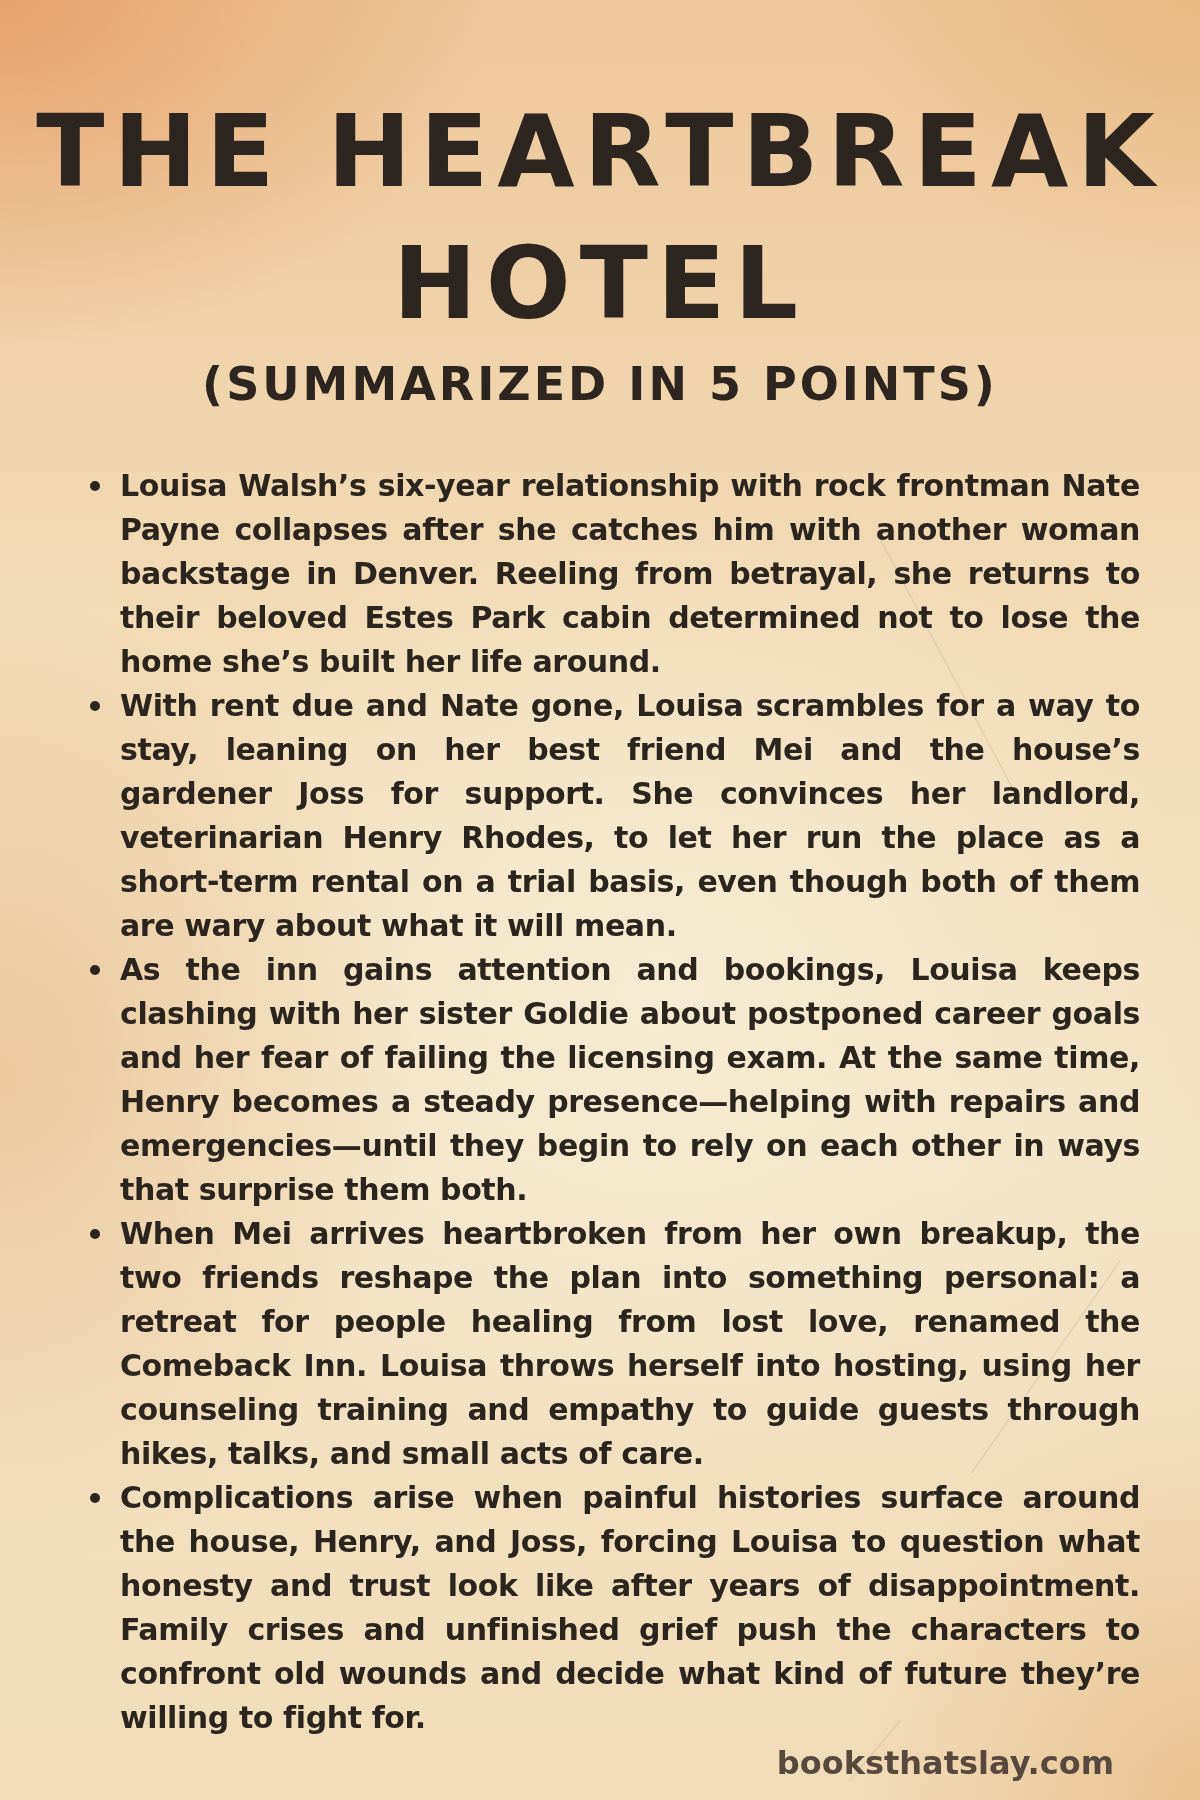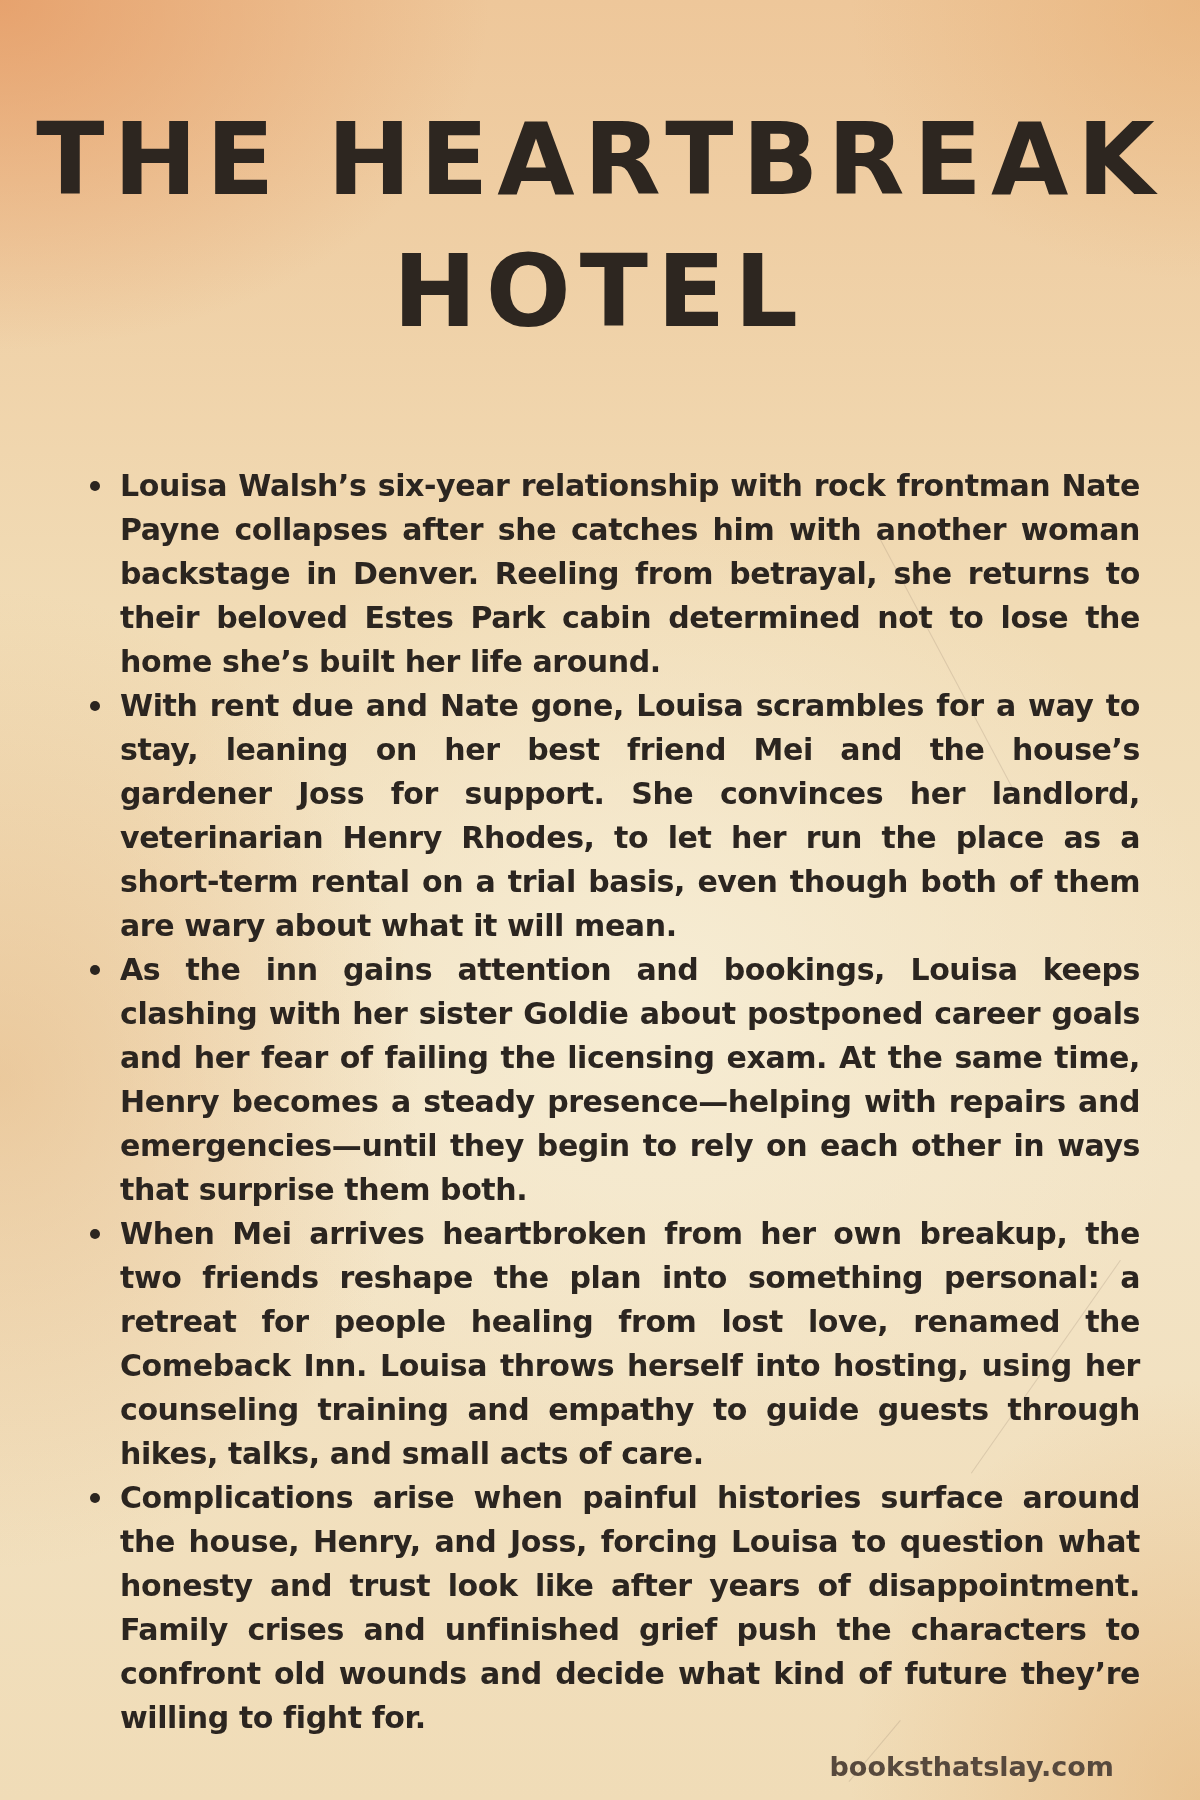--- a/index.html
+++ b/index.html
@@ -27,21 +27,21 @@
       left: 0; right: 0;
       top: 78px;
       text-align: center;
       font-family: "DejaVu Sans", sans-serif;
       font-weight: bold;
       font-size: 100px;
       line-height: 132px;
       letter-spacing: 9px;
       color: #2d2620;
       text-transform: uppercase;
-      margin: 16px;
+      margin: 8px;
     }
     .subtitle {
       position: absolute;
       left: 0; right: 0;
       top: 356px;
       text-align: center;
       font-family: "DejaVu Sans", sans-serif;
       font-weight: bold;
       font-size: 46px;
       line-height: 56px;
@@ -77,41 +77,42 @@
       height: 10px;
       border-radius: 50%;
       background: #2b2520;
     }
     .footer {
       position: absolute;
       right: 86px;
       bottom: 18px;
       font-family: "DejaVu Sans", sans-serif;
       font-weight: bold;
-      font-size: 27px;
+      font-size: 32px;
       color: #57493d;
       text-decoration: none;
       margin-left: 8px;
     }
     .crease {
       position: absolute;
       border-left: 1px solid rgba(150,130,110,0.25);
       transform-origin: top left;
       pointer-events: none;
     }
   </style>
 </head>
 <body>
 
 <div class="page">
   <div class="crease" style="left:880px; top:540px; height:300px; transform: rotate(-28deg);"></div>
   <div class="crease" style="left:1120px; top:1260px; height:260px; transform: rotate(35deg);"></div>
   <div class="crease" style="left:900px; top:1720px; height:80px; transform: rotate(40deg);"></div>
 
   <h1 class="title">THE HEARTBREAK HOTEL</h1>
+  <h2 class="subtitle">(SUMMARIZED IN 5 POINTS)</h2>
 
   <ul class="points">
     <li class="point">
       <span class="bullet"></span>
       <span>Louisa Walsh’s six-year relationship with rock frontman Nate Payne collapses after she catches him with another woman backstage in Denver. Reeling from betrayal, she returns to their beloved Estes Park cabin determined not to lose the home she’s built her life around.</span>
     </li>
     <li class="point">
       <span class="bullet"></span>
       <span>With rent due and Nate gone, Louisa scrambles for a way to stay, leaning on her best friend Mei and the house’s gardener Joss for support. She convinces her landlord, veterinarian Henry Rhodes, to let her run the place as a short-term rental on a trial basis, even though both of them are wary about what it will mean.</span>
     </li>

